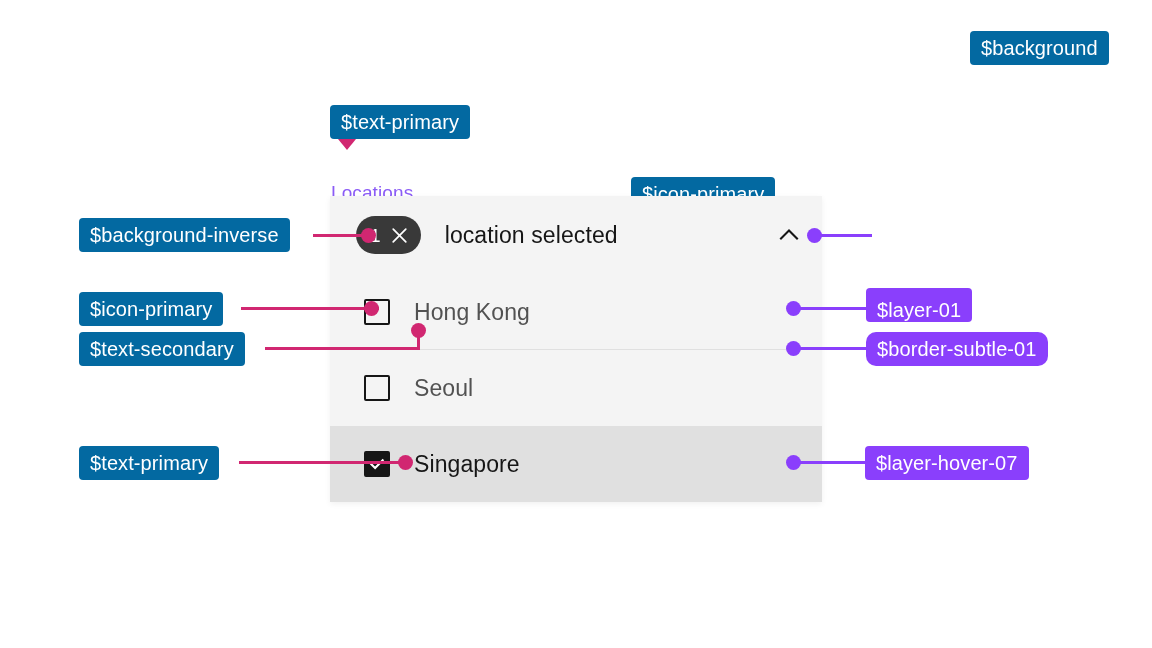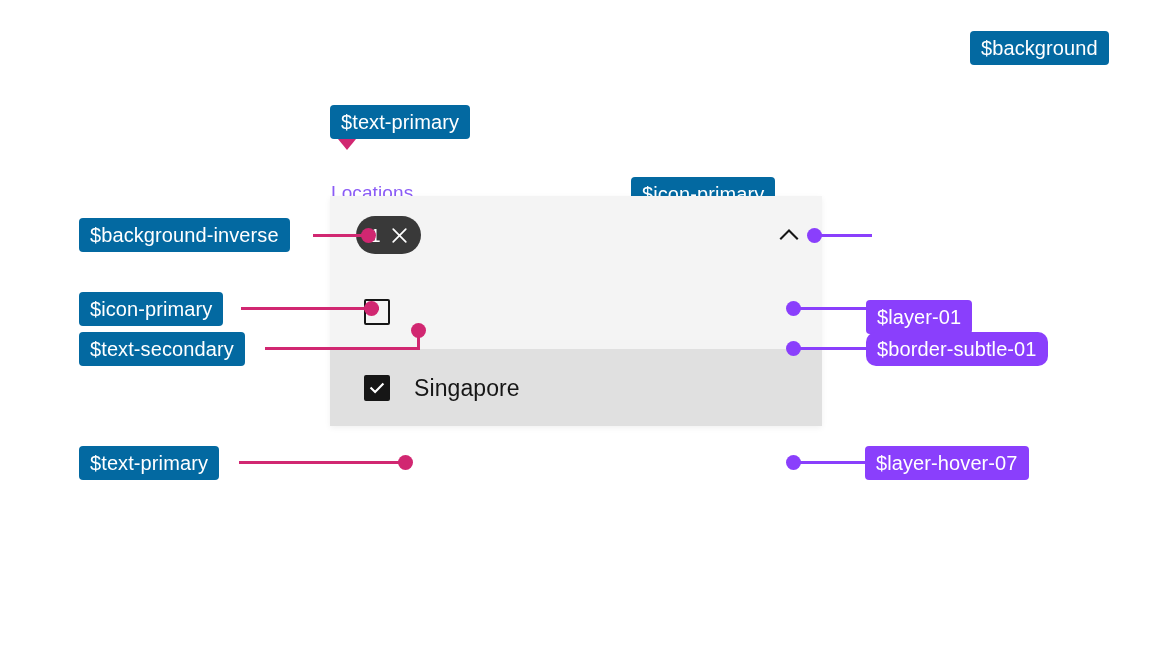--- a/index.html
+++ b/index.html
@@ -214,34 +214,40 @@
 
       <div class="count-pill">
         <span class="count-num">1</span>
         <span class="count-clear">
           <svg width="17" height="17" viewBox="0 0 17 17" aria-hidden="true">
             <path d="M2.2 2.2 L14.8 14.8 M14.8 2.2 L2.2 14.8" stroke="#ffffff" stroke-width="1.7" stroke-linecap="round"></path>
           </svg>
         </span>
       </div>
 
+      <span class="field-label">location selected</span>
 
       <span class="field-chevron">
         <svg width="26" height="26" viewBox="0 0 26 26" aria-hidden="true">
           <path d="M5 16.5 L13 8.5 L21 16.5" fill="none" stroke="#161616" stroke-width="2.1" stroke-linecap="square" stroke-linejoin="miter"></path>
         </svg>
       </span>
     </div>
 
     <div class="menu">
 
       <div class="option divider-below">
         <span class="cb"></span>
+        <span class="option-label">Hong Kong</span>
       </div>
 
+      <div class="option">
+        <span class="cb"></span>
+        <span class="option-label">Seoul</span>
+      </div>
 
       <div class="option hovered">
         <span class="cb checked">
           <svg width="18" height="18" viewBox="0 0 18 18" aria-hidden="true">
             <path d="M3.3 9.3 L7.1 13 L14.7 5.2" fill="none" stroke="#ffffff" stroke-width="2.1" stroke-linecap="square" stroke-linejoin="miter"></path>
           </svg>
         </span>
         <span class="option-label primary">Singapore</span>
       </div>
 
@@ -271,21 +277,21 @@
     <span>$text-primary</span>
   </div>
   <div class="hline pink" style="left:239px; top:461px; width:171px;"></div>
   <div class="dot pink" style="left:398px; top:455px;"></div>
 
   <div class="dot purple" style="left:807px; top:228px;"></div>
   <div class="hline purple" style="left:816px; top:234px; width:56px;"></div>
 
   <div class="dot purple" style="left:786px; top:301px;"></div>
   <div class="hline purple" style="left:795px; top:307px; width:78px;"></div>
-  <div class="chip purple" style="left:866px; top:300px;">
+  <div class="chip purple" style="left:866px; top:288px;align-items:flex-end;">
     <span>$layer-01</span>
   </div>
 
   <div class="dot purple" style="left:786px; top:341px;"></div>
   <div class="hline purple" style="left:795px; top:347px; width:78px;"></div>
   <div class="chip purple" style="left:866px; top:332px;border-radius:10px;">
     <span>$border-subtle-01</span>
   </div>
 
   <div class="dot purple" style="left:786px; top:455px;"></div>

